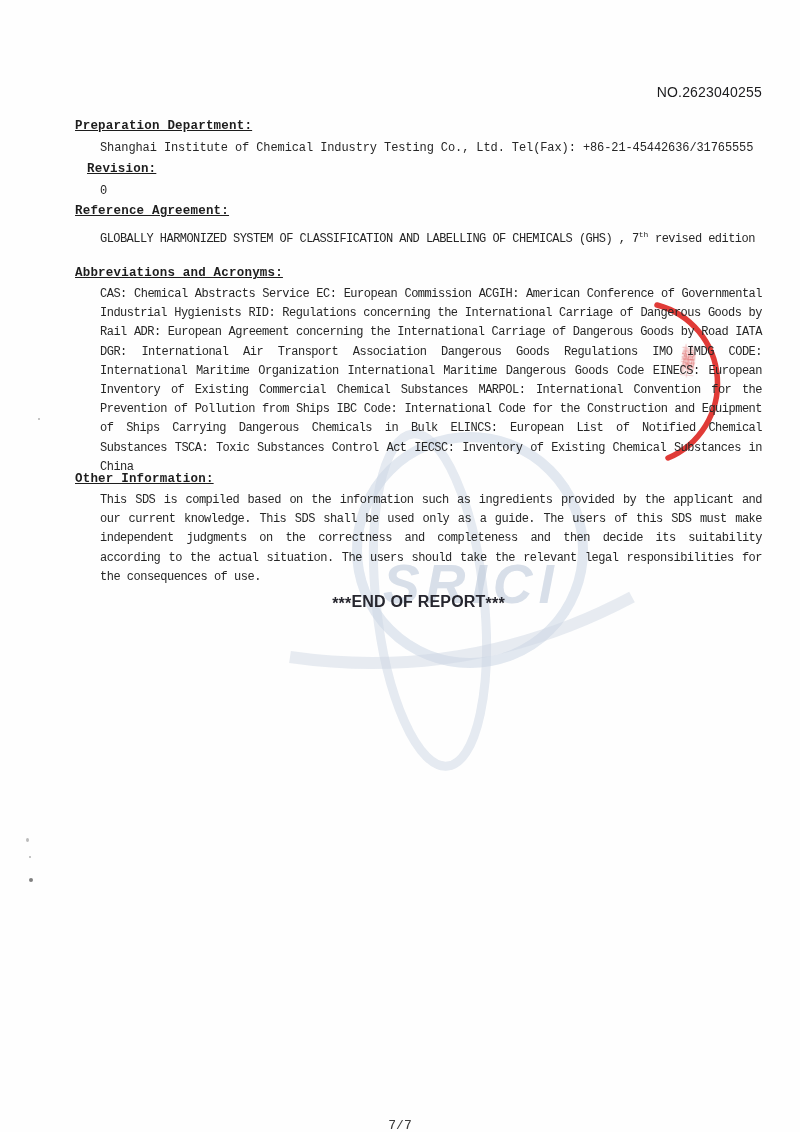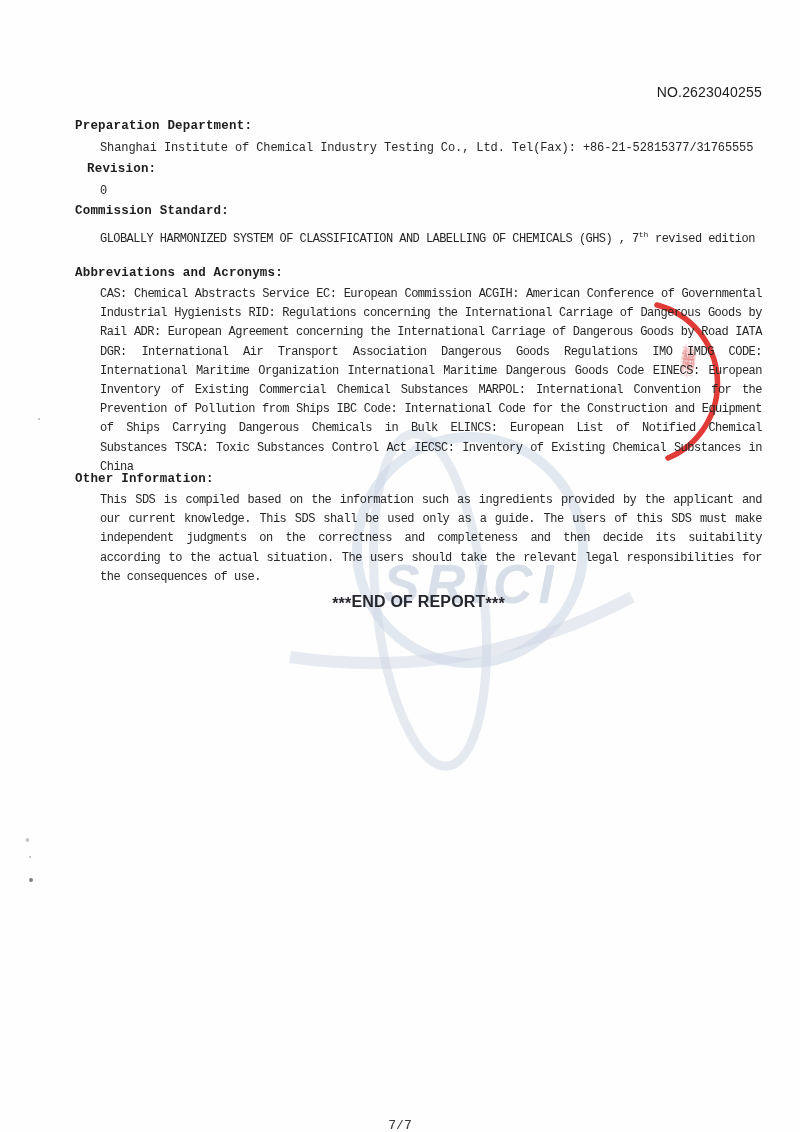--- a/index.html
+++ b/index.html
@@ -10,21 +10,21 @@
     font-family:"Liberation Mono", monospace; color:#212121;
   }
   .report-no {
     position:absolute; top:84px; right:38px;
     font-family:"Liberation Sans", sans-serif;
     font-size:14px; color:#1c1c1e; letter-spacing:0.2px;
   }
   .content { position:absolute; left:75px; top:116px; width:687px; }
   .sec-heading {
     font-weight:bold; font-size:12.5px; line-height:20px;
-    letter-spacing:0.2px; color:#1d1d1d; margin:0;
+    letter-spacing:0.2px; color:#1d1d1d; margin:0;text-decoration:underline;
   }
   .body-line {
     margin:2px 0 0 25px; font-size:12px; line-height:20px;
     letter-spacing:-0.1px; white-space:nowrap; color:#262626;
   }
   .ghs-line { letter-spacing:-0.55px; margin-top:4px; }
   .ghs-line sup { font-size:8px; letter-spacing:0;text-align:right; }
   .para {
     margin:2px 0 0 25px; width:662px; font-size:12px;
     line-height:19.2px; letter-spacing:-0.5px; text-align:justify;
@@ -78,26 +78,26 @@
   <div class="speck s1"></div>
   <div class="speck s2"></div>
   <div class="speck s3"></div>
   <div class="speck s4"></div>
 
   <div class="report-no">NO.2623040255</div>
 
   <div class="content">
 
     <div class="sec-heading">Preparation Department:</div>
-    <div class="body-line">Shanghai Institute of Chemical Industry Testing Co., Ltd. Tel(Fax): +86-21-52815377/31765555</div>
+    <div class="body-line">Shanghai Institute of Chemical Industry Testing Co., Ltd. Tel(Fax): +86-21-45442636/31765555</div>
 
     <div class="sec-heading h-rev">Revision:</div>
     <div class="body-line">0</div>
 
-    <div class="sec-heading">Commission Standard:</div>
+    <div class="sec-heading">Reference Agreement:</div>
     <div class="body-line ghs-line">
       <span>GLOBALLY HARMONIZED SYSTEM OF CLASSIFICATION AND LABELLING OF CHEMICALS (GHS) , 7</span><sup>th</sup><span> revised edition</span>
     </div>
 
     <div class="sec-heading h-abbr">Abbreviations and Acronyms:</div>
     <div class="para">CAS: Chemical Abstracts Service EC: European Commission ACGIH: American Conference of Governmental Industrial Hygienists RID: Regulations concerning the International Carriage of Dangerous Goods by Rail ADR: European Agreement concerning the International Carriage of Dangerous Goods by Road IATA DGR: International Air Transport Association Dangerous Goods Regulations IMO IMDG CODE: International Maritime Organization International Maritime Dangerous Goods Code EINECS: European Inventory of Existing Commercial Chemical Substances MARPOL: International Convention for the Prevention of Pollution from Ships IBC Code: International Code for the Construction and Equipment of Ships Carrying Dangerous Chemicals in Bulk ELINCS: European List of Notified Chemical Substances TSCA: Toxic Substances Control Act IECSC: Inventory of Existing Chemical Substances in China</div>
 
     <div class="sec-heading h-other">Other Information:</div>
     <div class="para">This SDS is compiled based on the information such as ingredients provided by the applicant and our current knowledge. This SDS shall be used only as a guide. The users of this SDS must make independent judgments on the correctness and completeness and then decide its suitability according to the actual situation. The users should take the relevant legal responsibilities for the consequences of use.</div>
 

